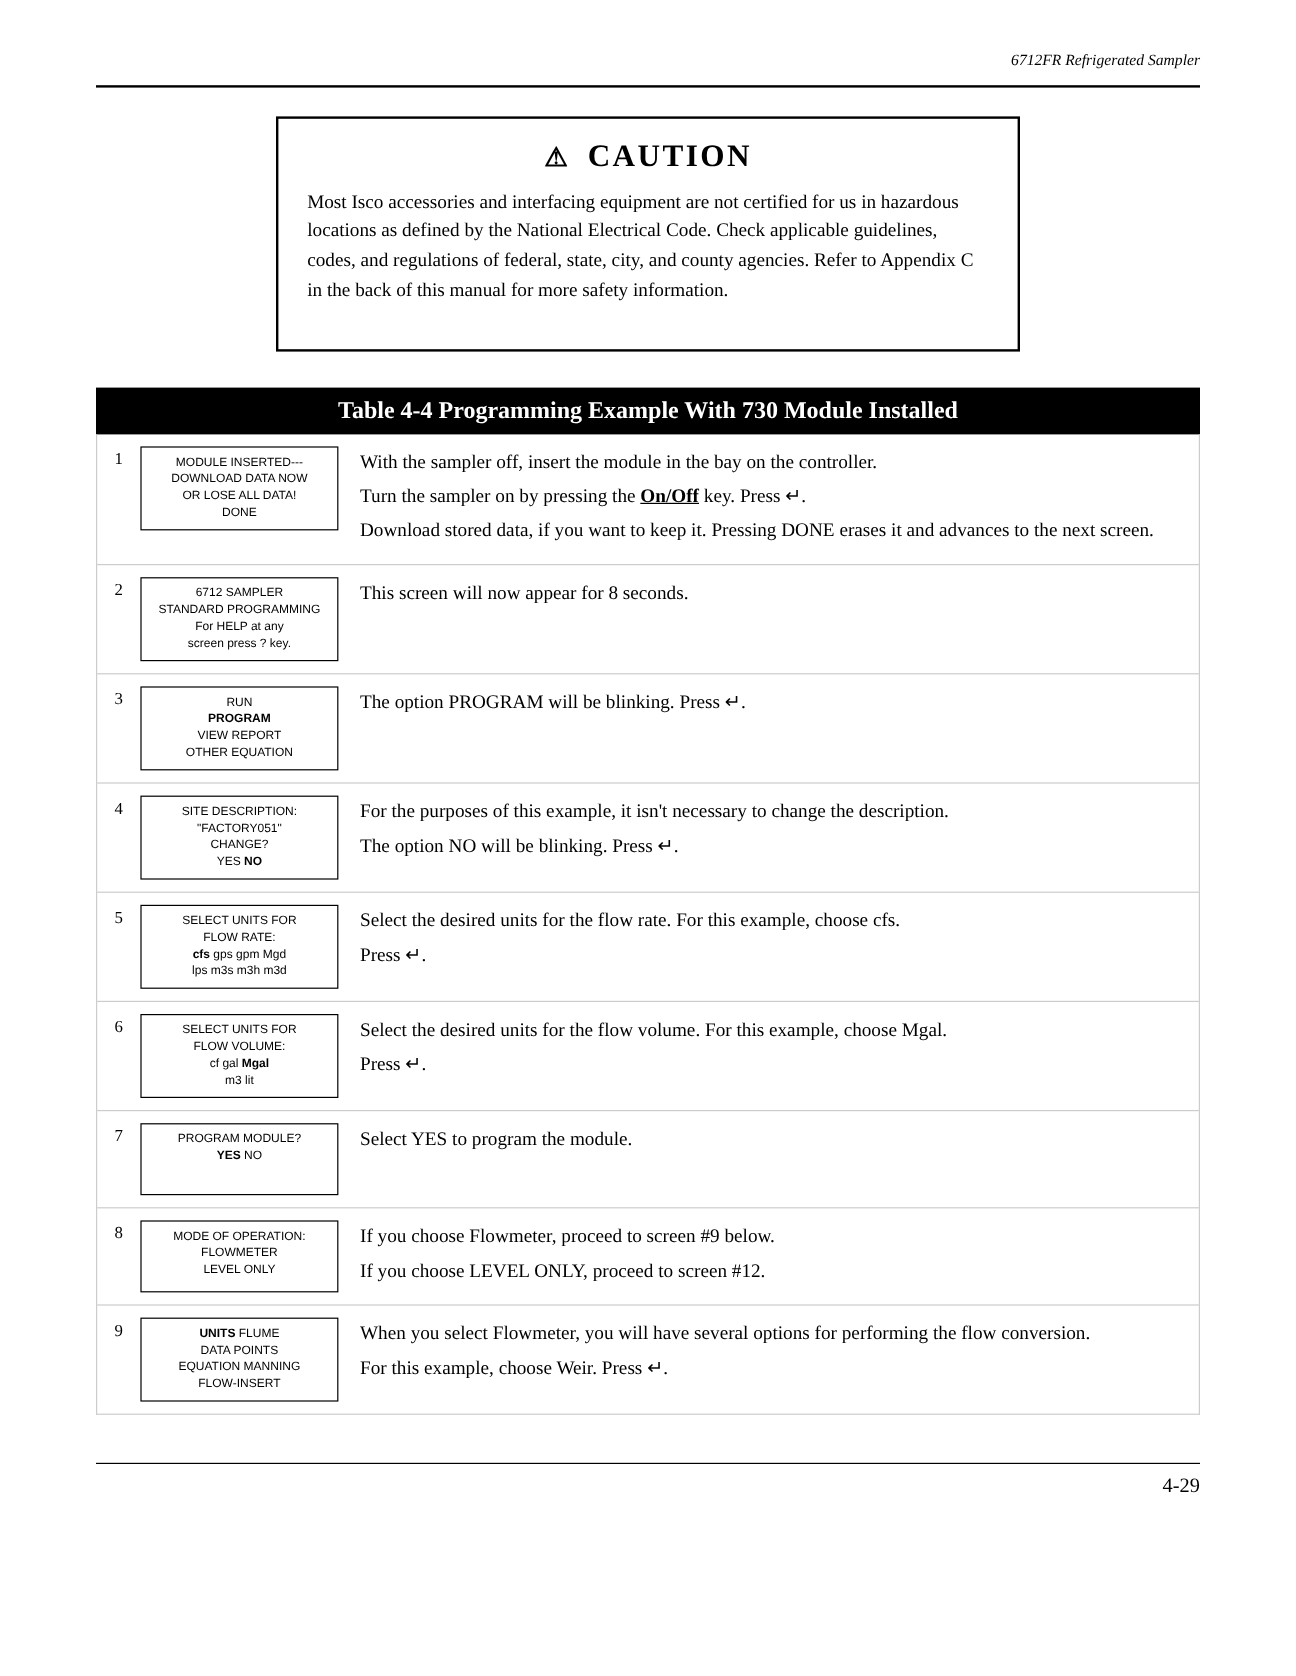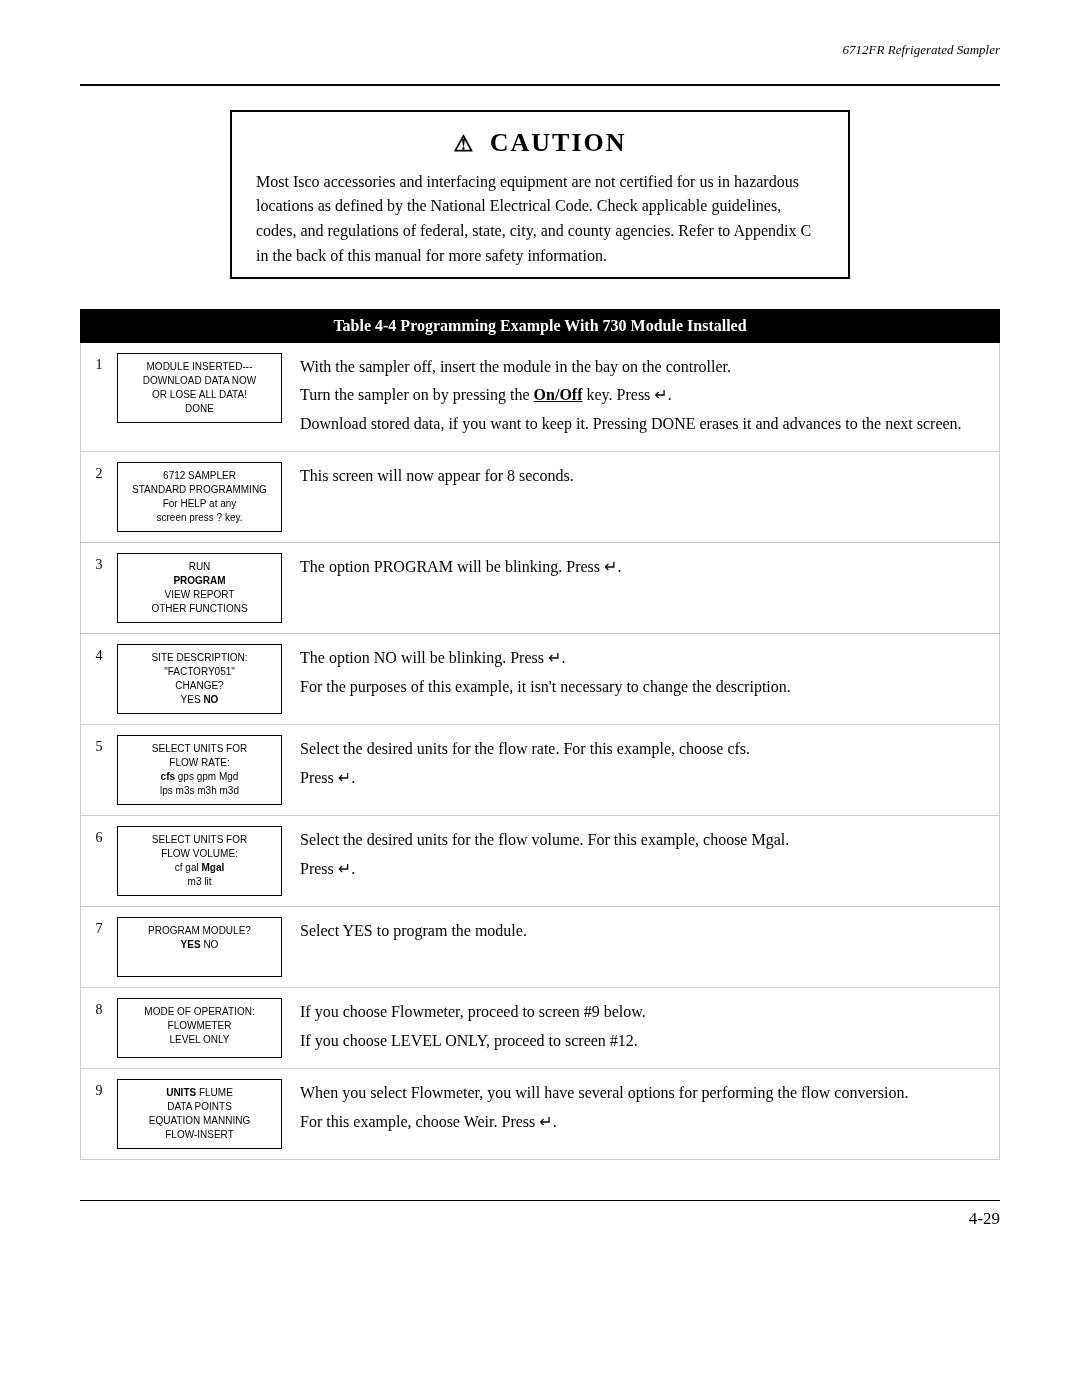--- a/index.html
+++ b/index.html
@@ -15,34 +15,34 @@
     .page {
       width: 1080px;
       min-height: 1397px;
       padding: 40px 80px 60px 80px;
       position: relative;
     }
     .header {
       text-align: right;
       font-style: italic;
       font-size: 13px;
-      margin-bottom: 24px;
+      margin-bottom: 11px;
       line-height: 1.5;
     }
     .header-divider {
       border: none;
       border-top: 2px solid #000;
       margin-bottom: 24px;
     }
     
     .caution-box {
       border: 2px solid #000;
       margin: 0 auto 30px auto;
       max-width: 620px;
-      padding: 16px 24px 8px 24px;
+      padding: 16px 24px 35px 24px;
     }
     .caution-title {
       font-size: 26px;
       font-weight: bold;
       text-align: center;
       margin-bottom: 12px;
       letter-spacing: 2px;
     }
     .caution-icon {
       font-size: 22px;
@@ -50,21 +50,21 @@
     }
     .caution-text {
       font-size: 16px;
       line-height: 1.55;
     }
     
     .table-header {
       background: #000;
       color: #fff;
       text-align: center;
-      font-size: 16px;
+      font-size: 20px;
       font-weight: bold;
       padding: 8px 12px;
       margin-bottom: 0;
     }
     .table-content {
       border: 1px solid #ccc;
       border-top: none;
     }
     .table-row {
       display: flex;
@@ -168,37 +168,37 @@
           <div class="row-description">
             <p>This screen will now appear for 8 seconds.</p>
           </div>
         </div>
         <div class="table-row">
           <div class="row-number">3</div>
           <div class="screen-box">
             <div>RUN</div>
             <div><strong>PROGRAM</strong></div>
             <div>VIEW REPORT</div>
-            <div>OTHER FUNCTIONS</div>
+            <div>OTHER EQUATION</div>
           </div>
           <div class="row-description">
             <p>The option PROGRAM will be blinking. Press ↵.</p>
           </div>
         </div>
         <div class="table-row">
           <div class="row-number">4</div>
           <div class="screen-box">
             <div>SITE DESCRIPTION:</div>
             <div>"FACTORY051"</div>
             <div>CHANGE?</div>
             <div>YES  <strong>NO</strong></div>
           </div>
           <div class="row-description">
+            <p>For the purposes of this example, it isn't necessary to change the description.</p>
             <p>The option NO will be blinking. Press ↵.</p>
-            <p>For the purposes of this example, it isn't necessary to change the description.</p>
           </div>
         </div>
         <div class="table-row">
           <div class="row-number">5</div>
           <div class="screen-box">
             <div>SELECT UNITS FOR</div>
             <div>FLOW RATE:</div>
             <div><strong>cfs</strong>  gps  gpm  Mgd</div>
             <div>lps  m3s  m3h  m3d</div>
           </div>

